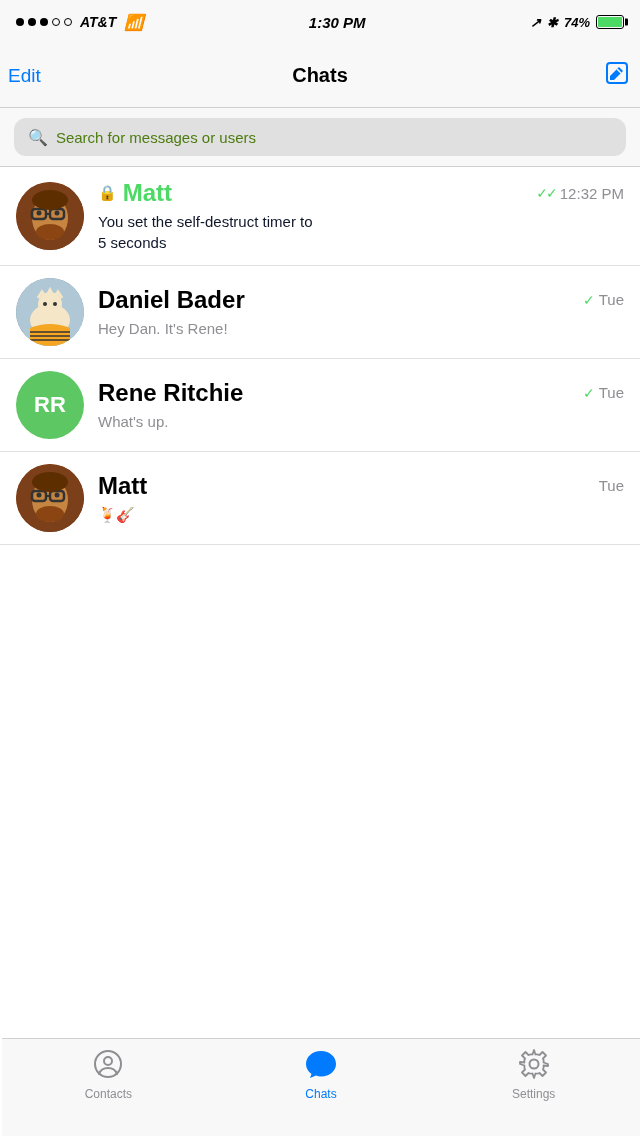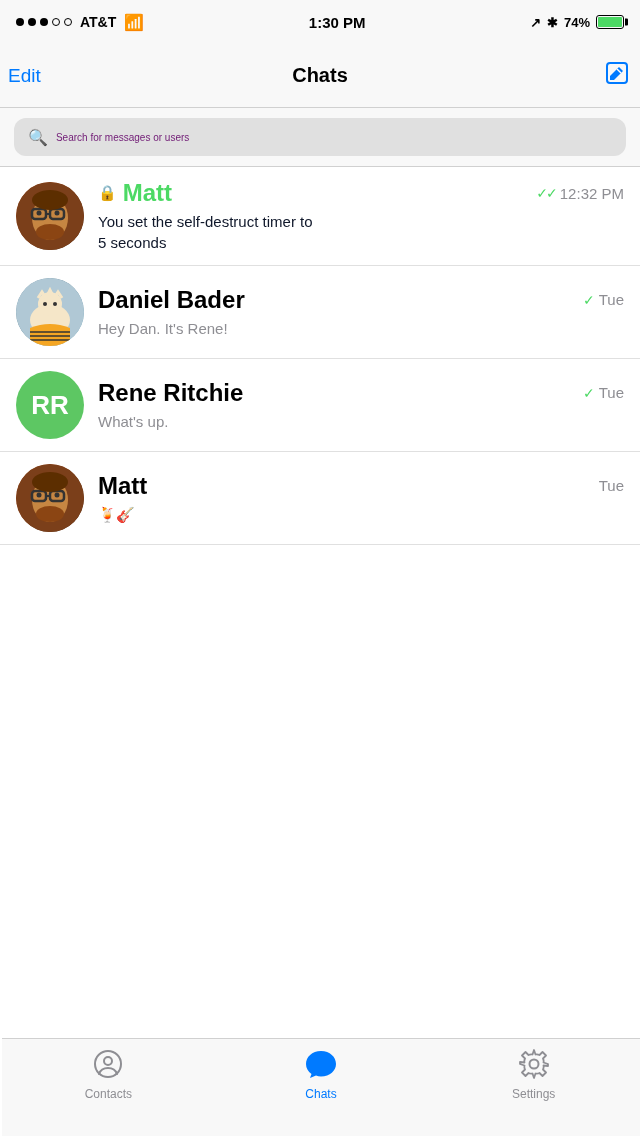--- a/index.html
+++ b/index.html
@@ -15,20 +15,21 @@
     
     .status-bar {
       height: 44px;
       background: #f8f8f8;
       display: flex;
       align-items: center;
       justify-content: space-between;
       padding: 0 16px;
       font-size: 14px;
       font-weight: 600;
+      font-style: italic;
     }
     .status-left { display: flex; align-items: center; gap: 4px; }
     .status-dots { display: flex; gap: 4px; align-items: center; }
     .dot { width: 8px; height: 8px; border-radius: 50%; background: #000; }
     .dot.empty { background: transparent; border: 1.5px solid #000; }
     .status-center { font-size: 15px; font-weight: 600; }
     .status-right { display: flex; align-items: center; gap: 6px; font-size: 13px; font-weight: 600; }
     .battery-icon {
       width: 28px; height: 14px; border: 1.5px solid #000; border-radius: 3px;
       position: relative; display: flex; align-items: center; padding: 1px;
@@ -65,38 +66,38 @@
     }
     .search-bar {
       background: #e0e0e0;
       border-radius: 12px;
       height: 38px;
       display: flex;
       align-items: center;
       padding: 0 14px;
       gap: 8px;
     }
-    .search-placeholder { color: #701a75; font-size: 10px; }
+    .search-placeholder { color: #4d7c0f; font-size: 15px; }
 
     
     .chat-list { background: #fff; flex: 1; }
     .chat-item {
       display: flex;
       align-items: center;
       padding: 12px 16px;
       border-bottom: 1px solid #e0e0e0;
       gap: 14px;
       min-height: 88px;
     }
     .avatar {
       width: 68px; height: 68px; border-radius: 50%;
       flex-shrink: 0;
       overflow: hidden;
       display: flex; align-items: center; justify-content: center;
-      font-size: 26px; font-weight: 700; color: #fff;
+      font-size: 22px; font-weight: 700; color: #fff;
     }
     .avatar-rr { background: #5dc763; }
     .avatar-matt1 {
       background: linear-gradient(135deg, #8B4513 0%, #A0522D 30%, #6B3410 60%, #4a2008 100%);
       position: relative;
     }
     .avatar-matt2 {
       background: linear-gradient(135deg, #8B4513 0%, #A0522D 30%, #6B3410 60%, #4a2008 100%);
     }
     .avatar-daniel {

